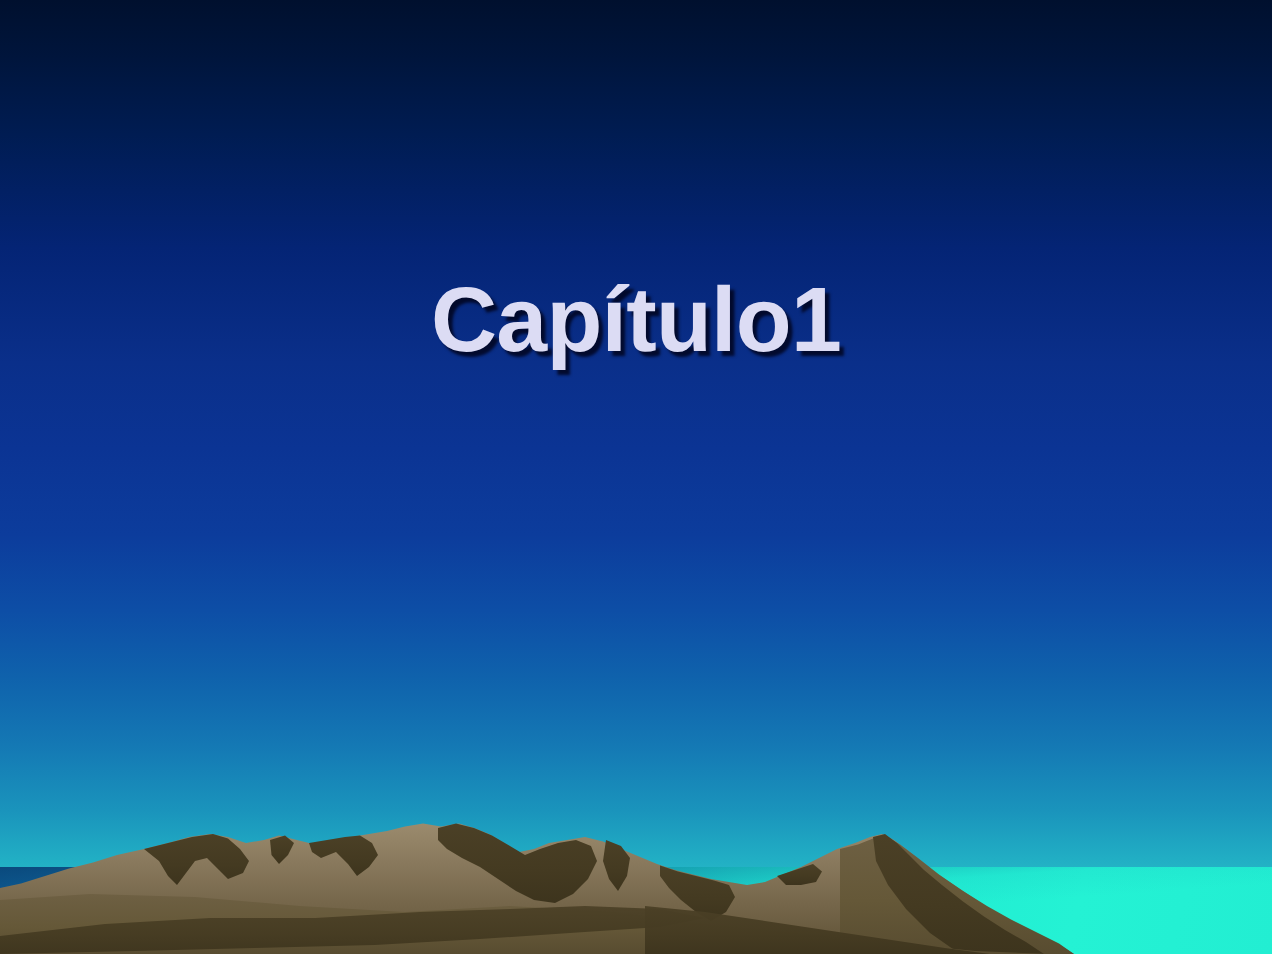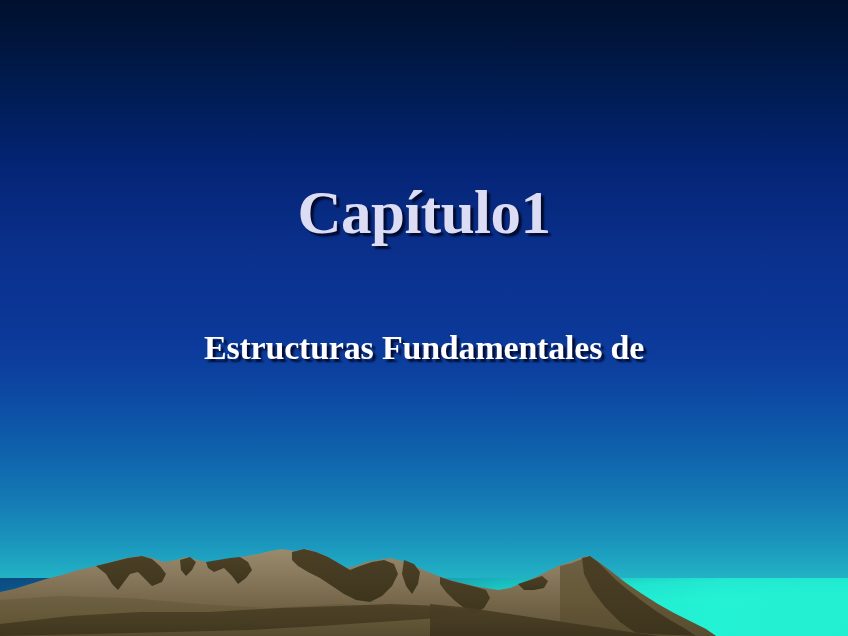--- a/index.html
+++ b/index.html
@@ -5,21 +5,21 @@
   html, body {
     margin: 0;
     padding: 0;
     background: #000;
   }
   #slide {
     position: relative;
     width: 848px;
     height: 636px;
     overflow: hidden;
-    font-family: Liberation Serif, serif;
+    font-family: Liberation Sans, sans-serif;
     background: #001030;
   }
 
   
   .sky {
     position: absolute;
     left: 0; top: 0;
     width: 848px;
     height: 636px;
     background: linear-gradient(to bottom,
@@ -200,16 +200,15 @@
       L170,632 L90,634 L0,636 Z"></path>
 
     <path fill="url(#rockShadow)" opacity="0.95" d="
       M430,604 L470,608 L510,614 L550,620 L590,626 L630,632
       L660,636 L430,636 Z"></path>
   </svg>
 
   <div class="title">Capítulo1</div>
 
   <div class="subtitle">
-    <span class="ln">Estructuras Fundamentales de</span>
   </div>
 
 </div>
 
 </body></html>

